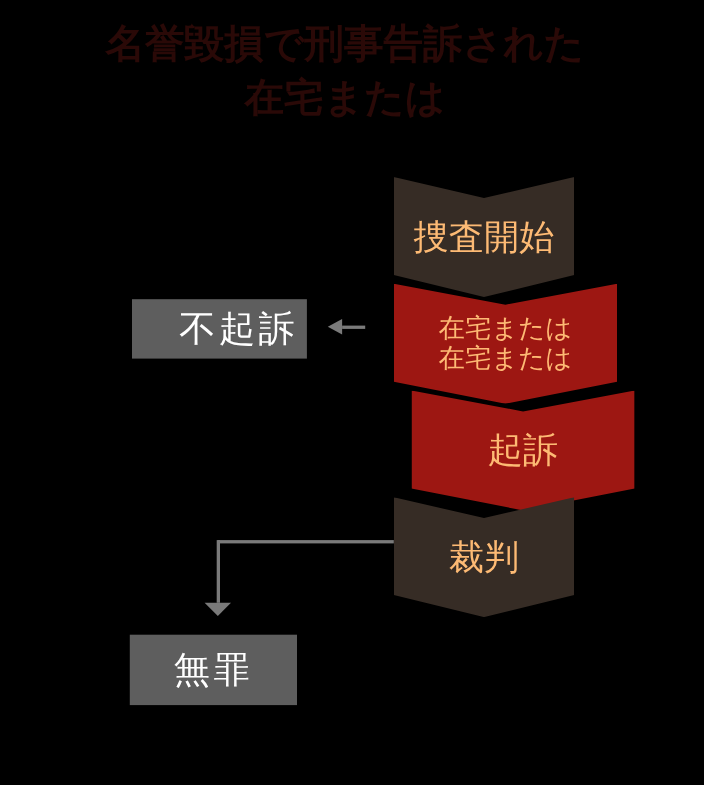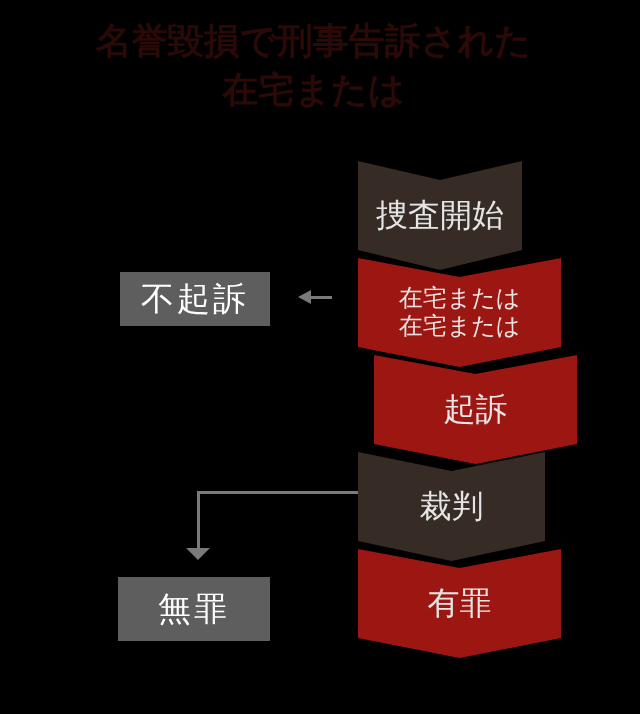--- a/index.html
+++ b/index.html
@@ -36,32 +36,32 @@
     left: 358px;
     width: 164px;
     height: 109px;
     clip-path: polygon(0 0, 50% 19px, 100% 0, 100% 89px, 50% 109px, 0 89px);
   }
   .chev.dark { background: #362c25; }
   .chev.red  { background: #9d1712; padding-left: 39px; }
   .chev-1 { top: 161px; }
   .chev-2 { top: 258px; }
   .chev-3 { top: 355px; margin-left: 16px; }
-  .chev-4 { top: 452px; padding-left: 23px; }
+  .chev-4 { top: 452px; }
   .chev-5 { top: 549px; }
 
   .chev-label {
     position: absolute;
     left: 0; right: 0;
     top: 19px; bottom: 20px;
     display: flex;
     flex-direction: column;
     align-items: center;
     justify-content: center;
-    color: #e5e5e5;
+    color: #fdba74;
     font-size: 32px;
     line-height: 36px;
     white-space: nowrap;
   }
   .chev-label.two-line {
     font-size: 24px;
     line-height: 28px;
   }
 
   
@@ -69,21 +69,21 @@
     position: absolute;
     background: #5e5e5e;
     color: #ffffff;
     display: flex;
     align-items: center;
     justify-content: center;
     font-size: 33px;
     letter-spacing: 3px;
     white-space: nowrap;
   }
-  .box-fukiso { left: 120px; top: 272px; width: 150px; height: 54px; }
+  .box-fukiso { left: 120px; top: 272px; width: 124px; height: 54px; padding-left: 35px; }
   .box-muzai  { left: 118px; top: 577px; width: 152px; height: 64px; }
 
   
   .arrow-left-shaft {
     position: absolute;
     left: 311px; top: 296px;
     width: 21px; height: 3px;
     background: #7a7a7a;
   }
   .arrow-left-head {
@@ -137,23 +137,20 @@
   </div>
 
   <div class="chev chev-3 red">
     <div class="chev-label">起訴</div>
   </div>
 
   <div class="chev chev-4 dark">
     <div class="chev-label">裁判</div>
   </div>
 
-  <div class="chev chev-5 red">
-    <div class="chev-label">有罪</div>
-  </div>
 
   <div class="branch-box box-fukiso">
     <span>不起訴</span>
   </div>
   <div class="arrow-left-shaft"></div>
   <div class="arrow-left-head"></div>
 
   <div class="l-arrow-h"></div>
   <div class="l-arrow-v"></div>
   <div class="arrow-down-head"></div>

